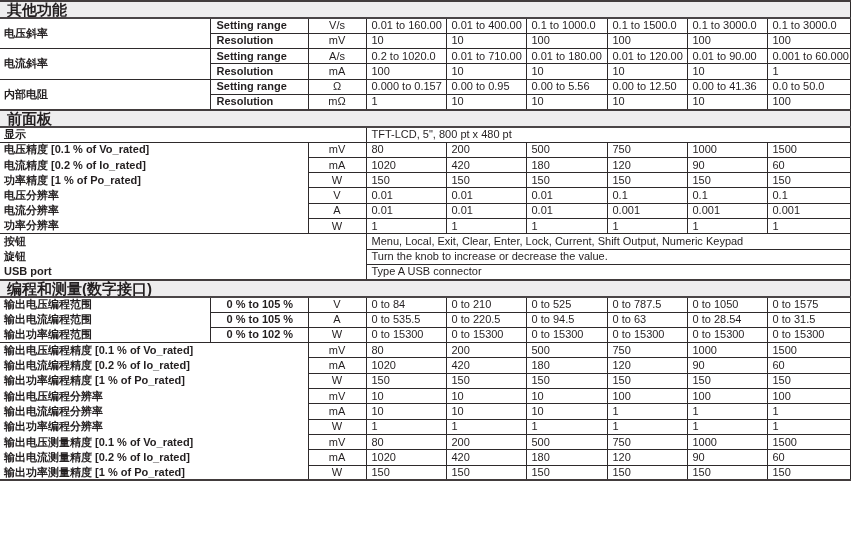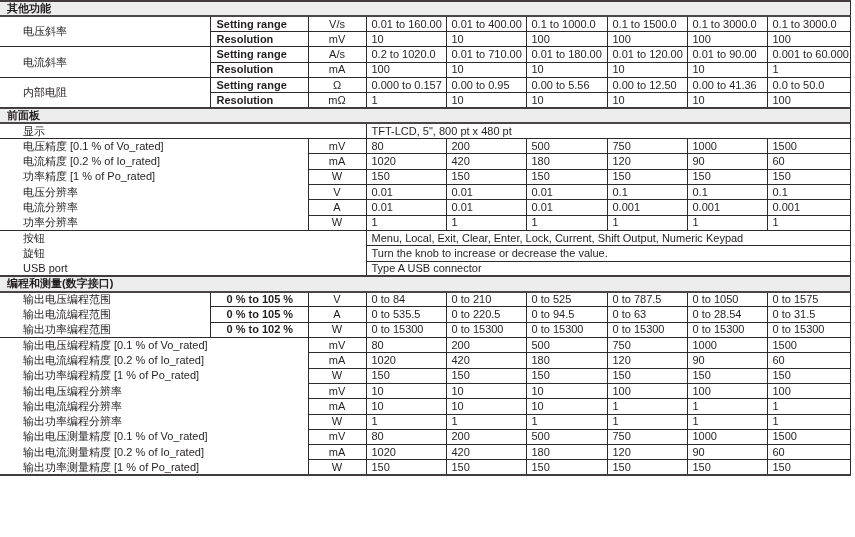--- a/index.html
+++ b/index.html
@@ -29,23 +29,23 @@
     vertical-align: middle;
     box-sizing: border-box;
   }
   td.band {
     background: #eeedee;
     border-top: 2px solid #423c3d;
     border-bottom: 2px solid #4a4547;
     border-right: 1px solid #2e2a2b;
     font-weight: bold;
     padding-left: 7px;
-    font-size: 11px;
+    font-size: 15px;
   }
-  td.lbl { font-weight: normal; padding-left: 23px; }
+  td.lbl { font-weight: bold; padding-left: 4px; }
   td.sub { font-weight: bold; padding-left: 6px; }
   td.rng { font-weight: bold; padding-left: 16px; }
   td.unit { text-align: center; margin-top: 16px; }
   td.val { padding-left: 5px; }
   td.bl { border-left: 1px solid #2e2a2b; }
   td.br { border-right: 1px solid #2e2a2b; }
   td.bb { border-bottom: 1px solid #2e2a2b; }
 </style>
 </head>
 <body>

